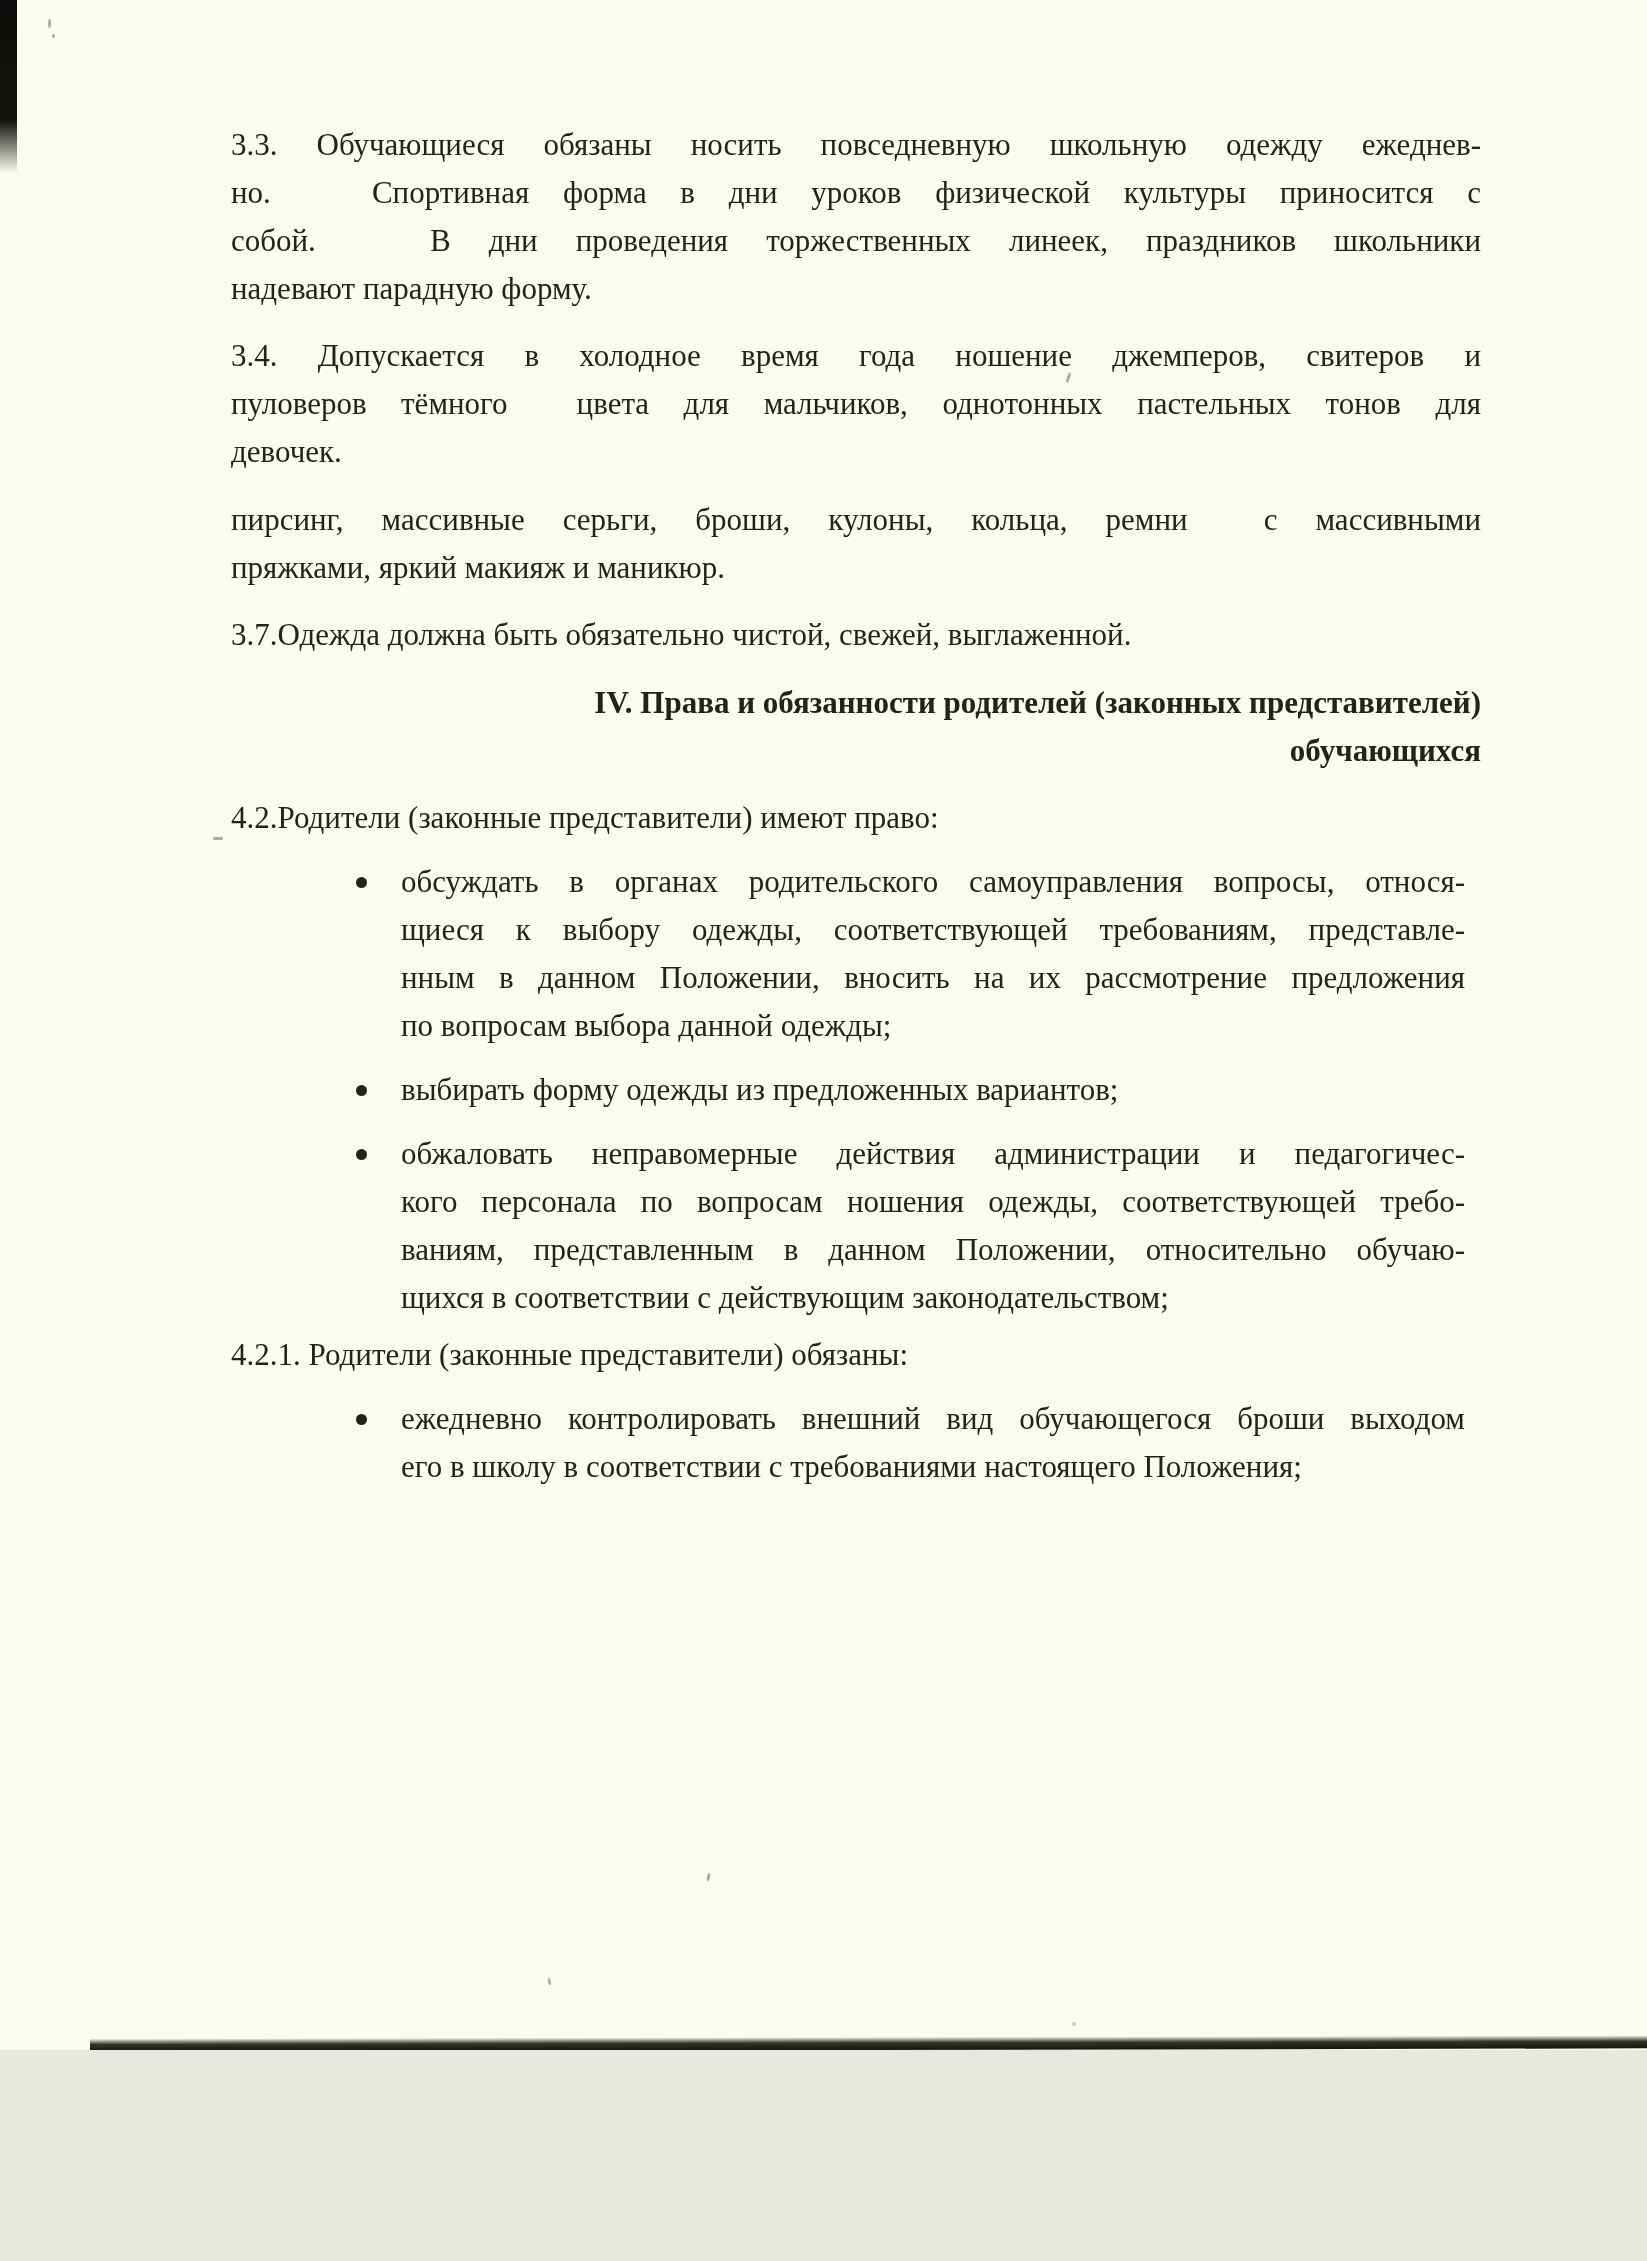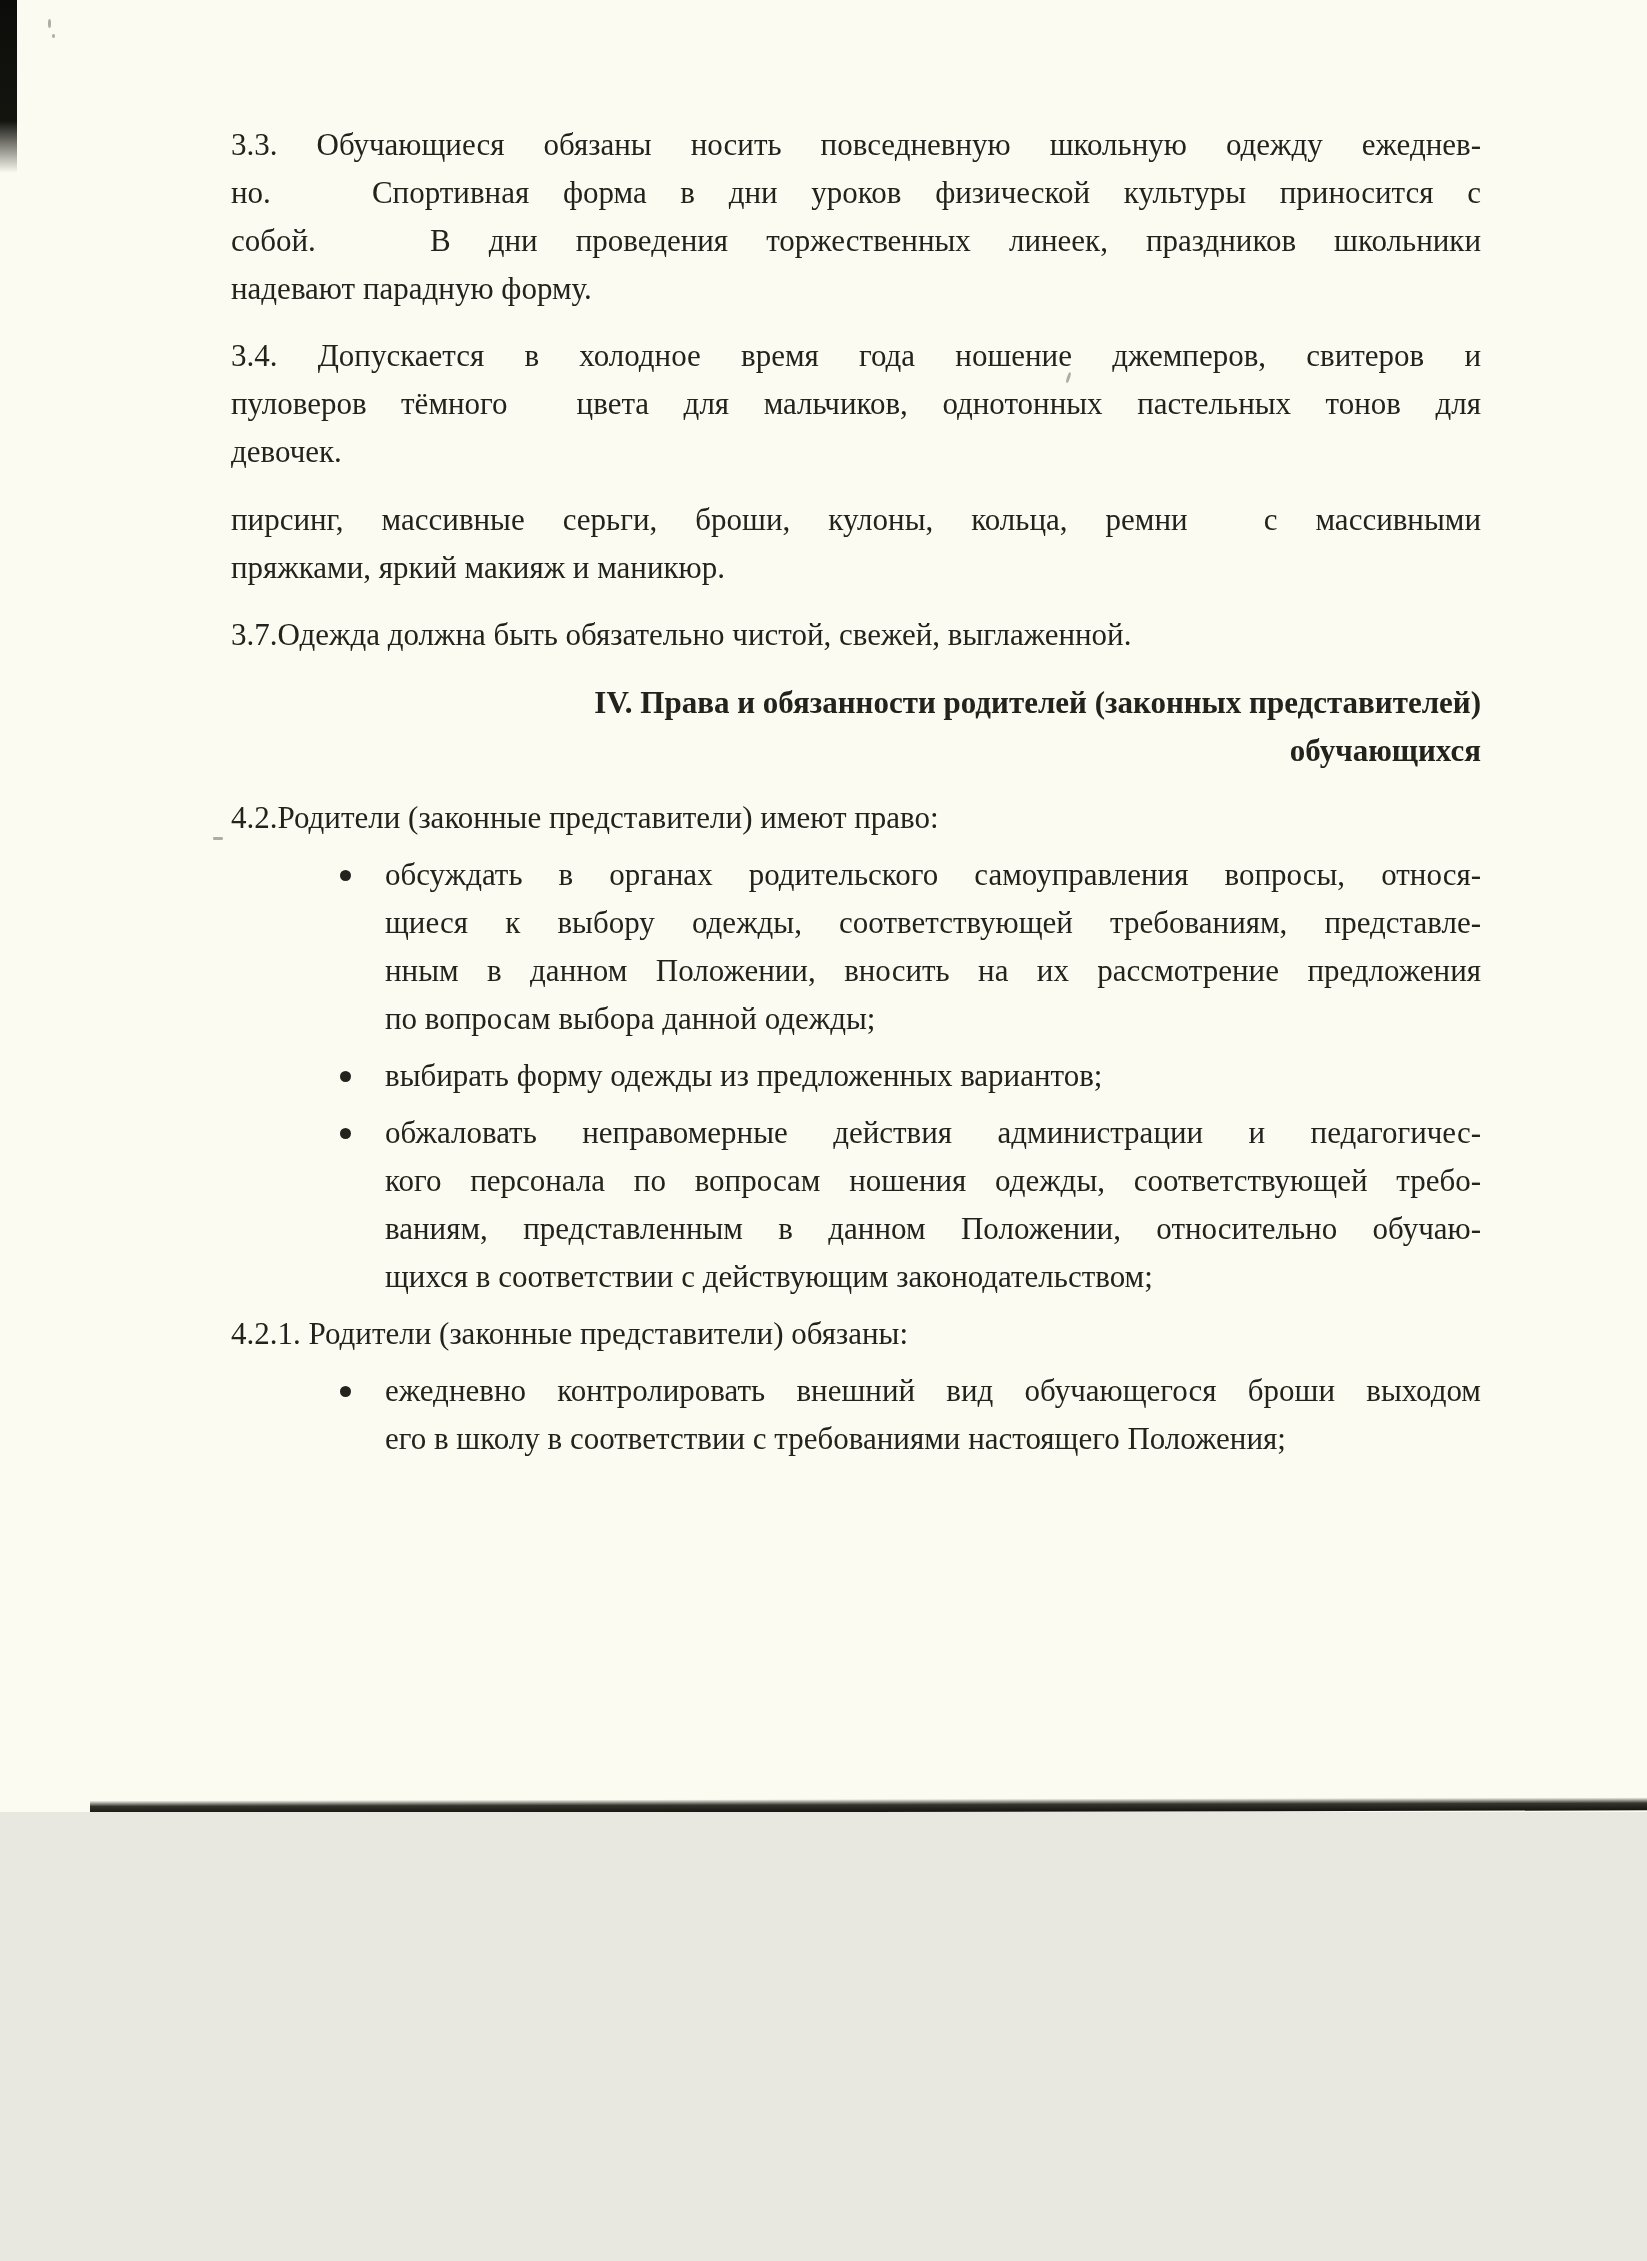--- a/index.html
+++ b/index.html
@@ -8,21 +8,21 @@
   }
   body {
     width: 1647px;
     height: 2261px;
     background: #e8e8e0;
     overflow: hidden;
   }
   .page {
     position: relative;
     width: 1647px;
-    height: 1812px;
+    height: 2050px;
     background: #fbfbf1;
     color: #23231d;
     font-family: "Liberation Serif", "DejaVu Serif", serif;
     overflow: hidden;
   }
   .content {
     position: absolute;
     left: 231px;
     top: 121px;
     width: 1250px;
@@ -48,21 +48,21 @@
   }
   .heading .line {
     font-size: 31px;
   }
   .block.tight {
     margin-bottom: 9px;
   }
   .bullet-item {
     position: relative;
     padding-left: 154px;
-    margin: 0;
+    margin: 16px;
   }
   .bullet-item .dot {
     position: absolute;
     left: 109px;
     top: 19.4px;
     width: 11px;
     height: 11px;
     border-radius: 50%;
     background: #23231d;
   }

